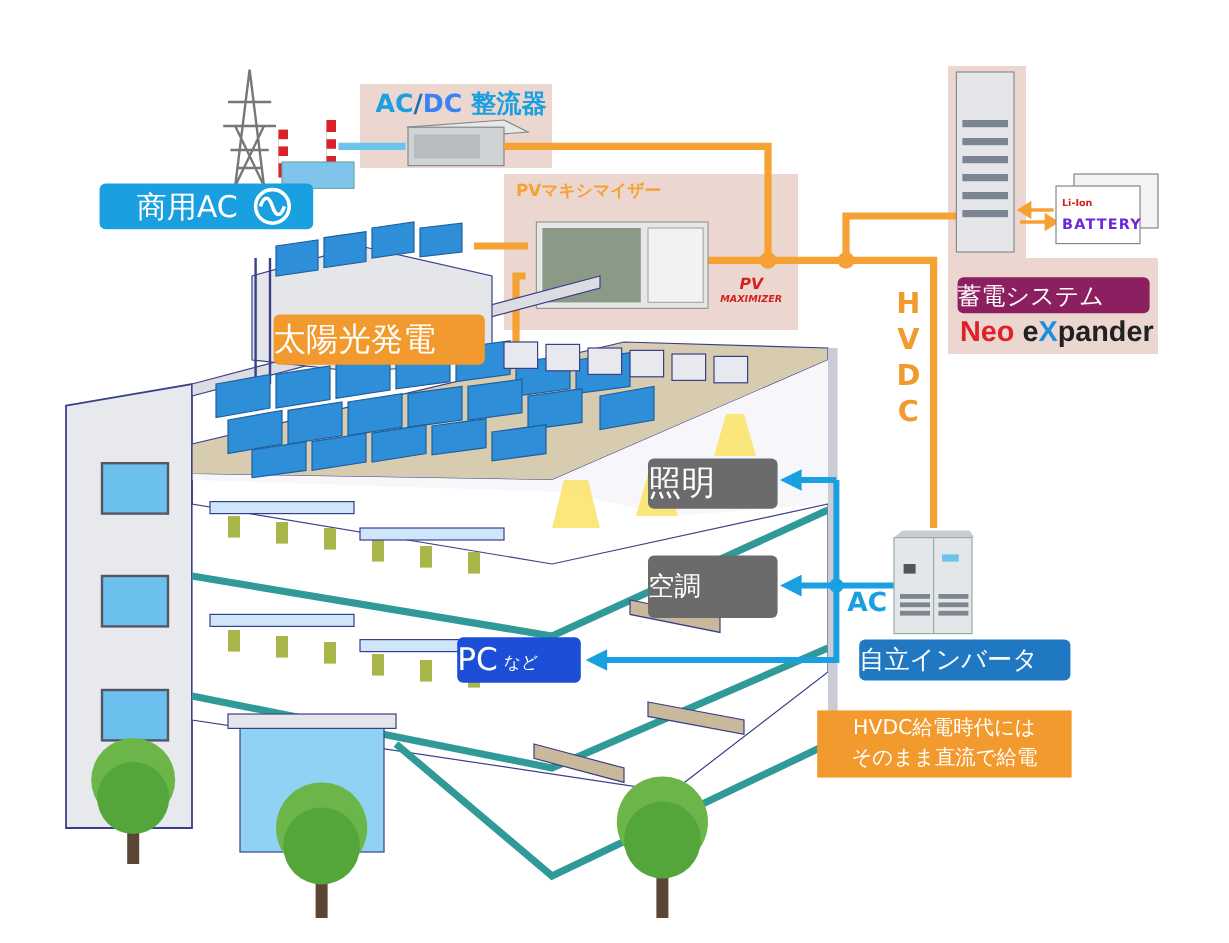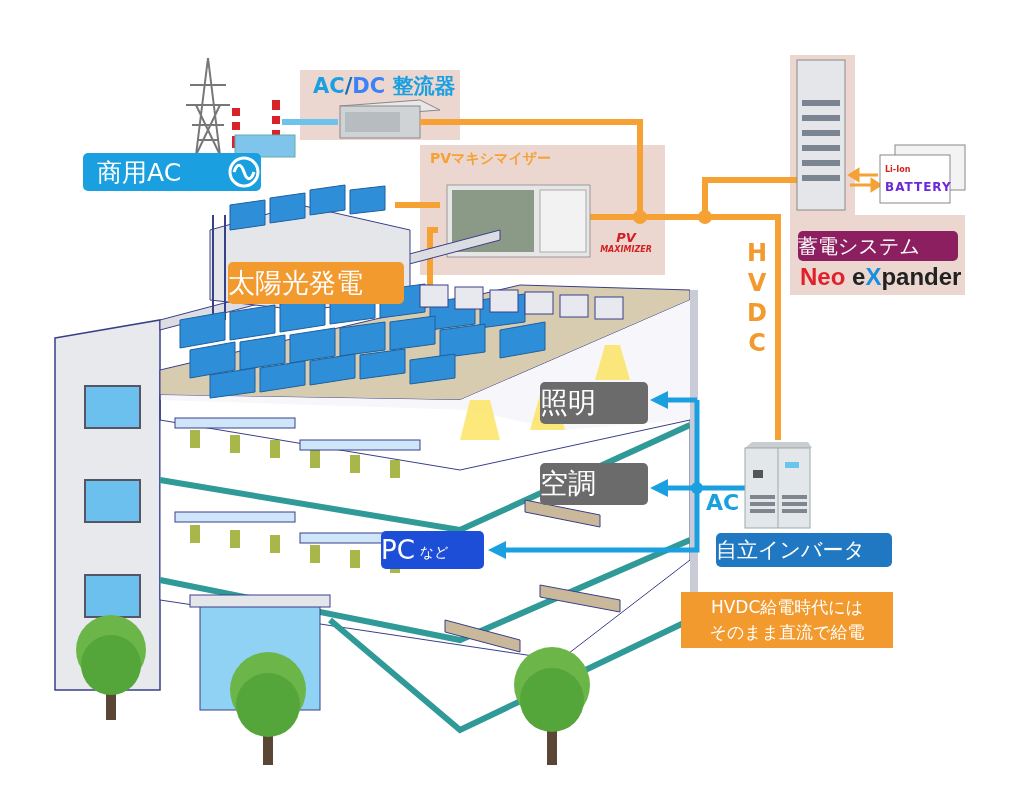--- a/index.html
+++ b/index.html
@@ -229,21 +229,21 @@
       <rect x="750" y="495" width="25" height="4"></rect>
         <rect x="750" y="502" width="25" height="4"></rect>
         <rect x="750" y="509" width="25" height="4"></rect>
       <rect x="782" y="495" width="25" height="4"></rect>
         <rect x="782" y="502" width="25" height="4"></rect>
         <rect x="782" y="509" width="25" height="4"></rect>
     </g>
   </g>
 </svg>
 
-<div class="lbl" style="left:83px;top:153px;width:178px;height:38px;background:#1aa0e0;border-radius:5px;font-size:25px;justify-content:space-between;padding-left:14px;">
+<div class="lbl" style="left:83px;top:153px;width:178px;height:38px;background:#1aa0e0;border-radius:5px;font-size:25px;justify-content:center;padding-left:14px;">
   <span>商用AC</span>
   <svg width="34" height="34" viewBox="0 0 34 34" style="margin-left:12px">
     <circle cx="17" cy="17" r="14" fill="none" stroke="#fff" stroke-width="3"></circle>
     <path d="M7 17 C10 8,14 8,17 17 C20 26,24 26,27 17" fill="none" stroke="#fff" stroke-width="3"></path>
   </svg>
 </div>
 
 <div class="acdc-title" style="left:313px;top:72px;">
   <span style="color:#1aa0e0">AC</span><span style="color:#1a6fb0">/</span><span style="color:#3b82f6">DC</span><span style="color:#1aa0e0"> 整流器</span>
 </div>
@@ -273,21 +273,21 @@
 </div>
 <div class="neo" style="left:800px;top:263px;">
   <span style="color:#e0202a">Neo</span>
   <span style="color:#222">e</span><span style="color:#1a8fe0">X</span><span style="color:#222">pander</span>
 </div>
 
 <div class="lbl" style="left:540px;top:382px;width:108px;height:42px;background:#6b6b6b;border-radius:5px;font-size:28px;">
   <span>照明</span>
 </div>
 
-<div class="lbl" style="left:540px;top:463px;width:108px;height:42px;background:#6b6b6b;border-radius:5px;font-size:28px;">
+<div class="lbl" style="left:540px;top:463px;width:108px;height:52px;background:#6b6b6b;border-radius:5px;font-size:22px;">
   <span>空調</span>
 </div>
 
 <div class="lbl" style="left:381px;top:531px;width:103px;height:38px;background:#1d4ed8;border-radius:5px;">
   <span style="font-size:26px">PC</span>
   <span style="font-size:14px;margin-left:5px;margin-top:6px">など</span>
 </div>
 
 <div class="ac-txt" style="left:706px;top:490px;">AC</div>
 

